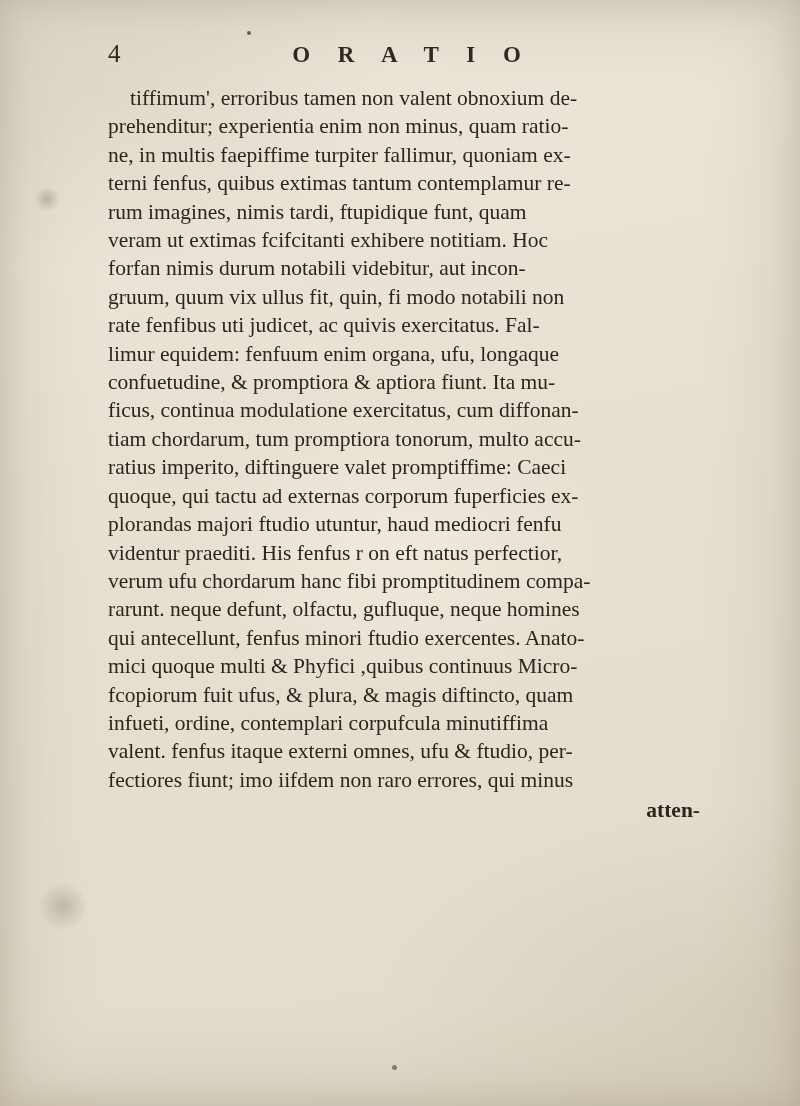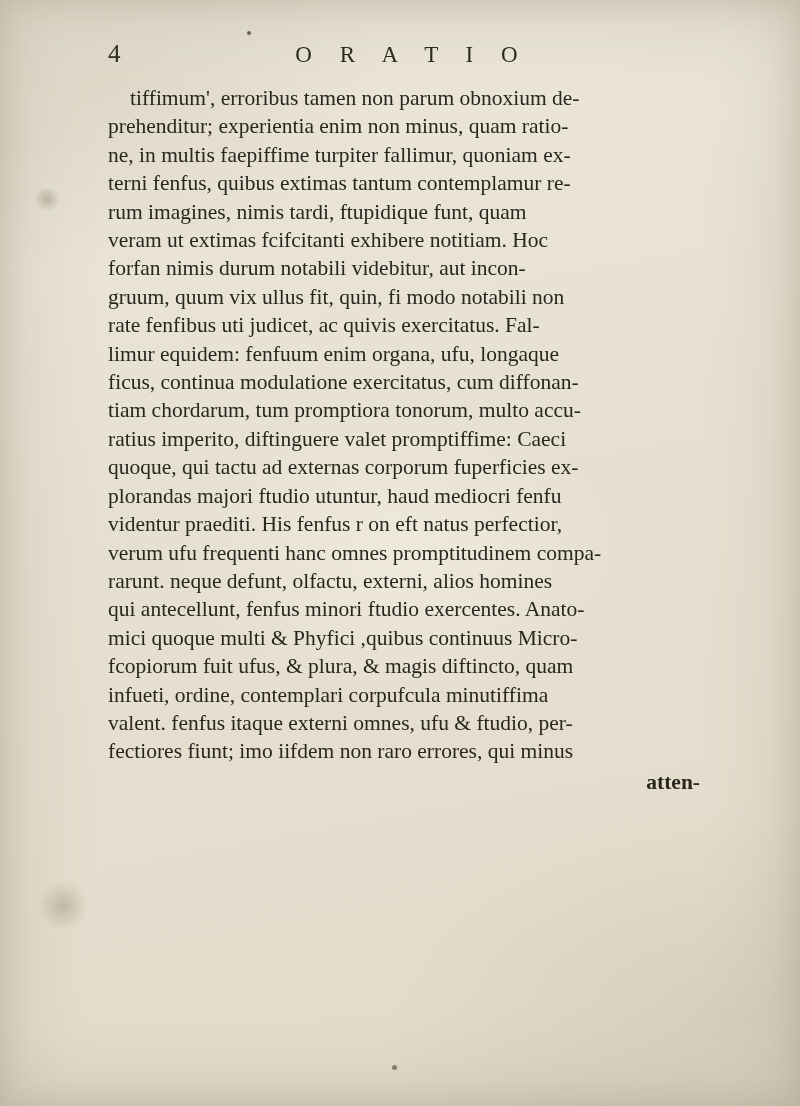--- a/index.html
+++ b/index.html
@@ -72,20 +72,21 @@
     width: 38px;
     letter-spacing: 0.5px;
   }
   .running-head {
     flex: 1;
     text-align: center;
     font-size: 23px;
     letter-spacing: 11px;
     color: #2e2a22;
     padding-right: 30px;
+    font-weight: bold;
   }
   .body-text {
     font-size: 21.5px;
     line-height: 28.4px;
     color: #2a261f;
     text-align: justify;
     text-justify: inter-word;
     -webkit-font-smoothing: antialiased;
   }
   .body-text p {
@@ -119,38 +120,39 @@
 
   <div class="content">
 
     <div class="header-row">
       <div class="folio">4</div>
       <div class="running-head">O R A T I O</div>
     </div>
 
     <div class="body-text">
       <p>
-        <span class="line indent">tiffimum', erroribus tamen non parum obnoxium de-</span>
+        <span class="line indent">tiffimum', erroribus tamen non valent obnoxium de-</span>
         <span class="line">prehenditur; experientia enim non minus, quam ratio-</span>
         <span class="line">ne, in multis faepiffime turpiter fallimur, quoniam ex-</span>
         <span class="line">terni fenfus, quibus extimas tantum contemplamur re-</span>
         <span class="line">rum imagines, nimis tardi, ftupidique funt, quam</span>
         <span class="line">veram ut extimas fcifcitanti exhibere notitiam. Hoc</span>
         <span class="line">forfan nimis durum notabili videbitur, aut incon-</span>
         <span class="line">gruum, quum vix ullus fit, quin, fi modo notabili non</span>
         <span class="line">rate fenfibus uti judicet, ac quivis exercitatus. Fal-</span>
         <span class="line">limur equidem: fenfuum enim organa, ufu, longaque</span>
+        <span class="line">confuetudine, &amp; promptiora &amp; aptiora fiunt. Ita mu-</span>
         <span class="line">ficus, continua modulatione exercitatus, cum diffonan-</span>
         <span class="line">tiam chordarum, tum promptiora tonorum, multo accu-</span>
         <span class="line">ratius imperito, diftinguere valet promptiffime: Caeci</span>
         <span class="line">quoque, qui tactu ad externas corporum fuperficies ex-</span>
         <span class="line">plorandas majori ftudio utuntur, haud mediocri fenfu</span>
         <span class="line">videntur praediti. His fenfus r on eft natus perfectior,</span>
-        <span class="line">verum ufu frequenti hanc omnes promptitudinem compa-</span>
-        <span class="line">rarunt. neque defunt, olfactu, externi, alios homines</span>
+        <span class="line">verum ufu chordarum hanc fibi promptitudinem compa-</span>
+        <span class="line">rarunt. neque defunt, olfactu, gufluque, neque homines</span>
         <span class="line">qui antecellunt, fenfus minori ftudio exercentes. Anato-</span>
         <span class="line">mici quoque multi &amp; Phyfici ,quibus continuus Micro-</span>
         <span class="line">fcopiorum fuit ufus, &amp; plura, &amp; magis diftincto, quam</span>
         <span class="line">infueti, ordine, contemplari corpufcula minutiffima</span>
         <span class="line">valent. fenfus itaque externi omnes, ufu &amp; ftudio, per-</span>
         <span class="line">fectiores fiunt; imo iifdem non raro errores, qui minus</span>
       </p>
       <div class="catchword">atten-</div>
     </div>
 

